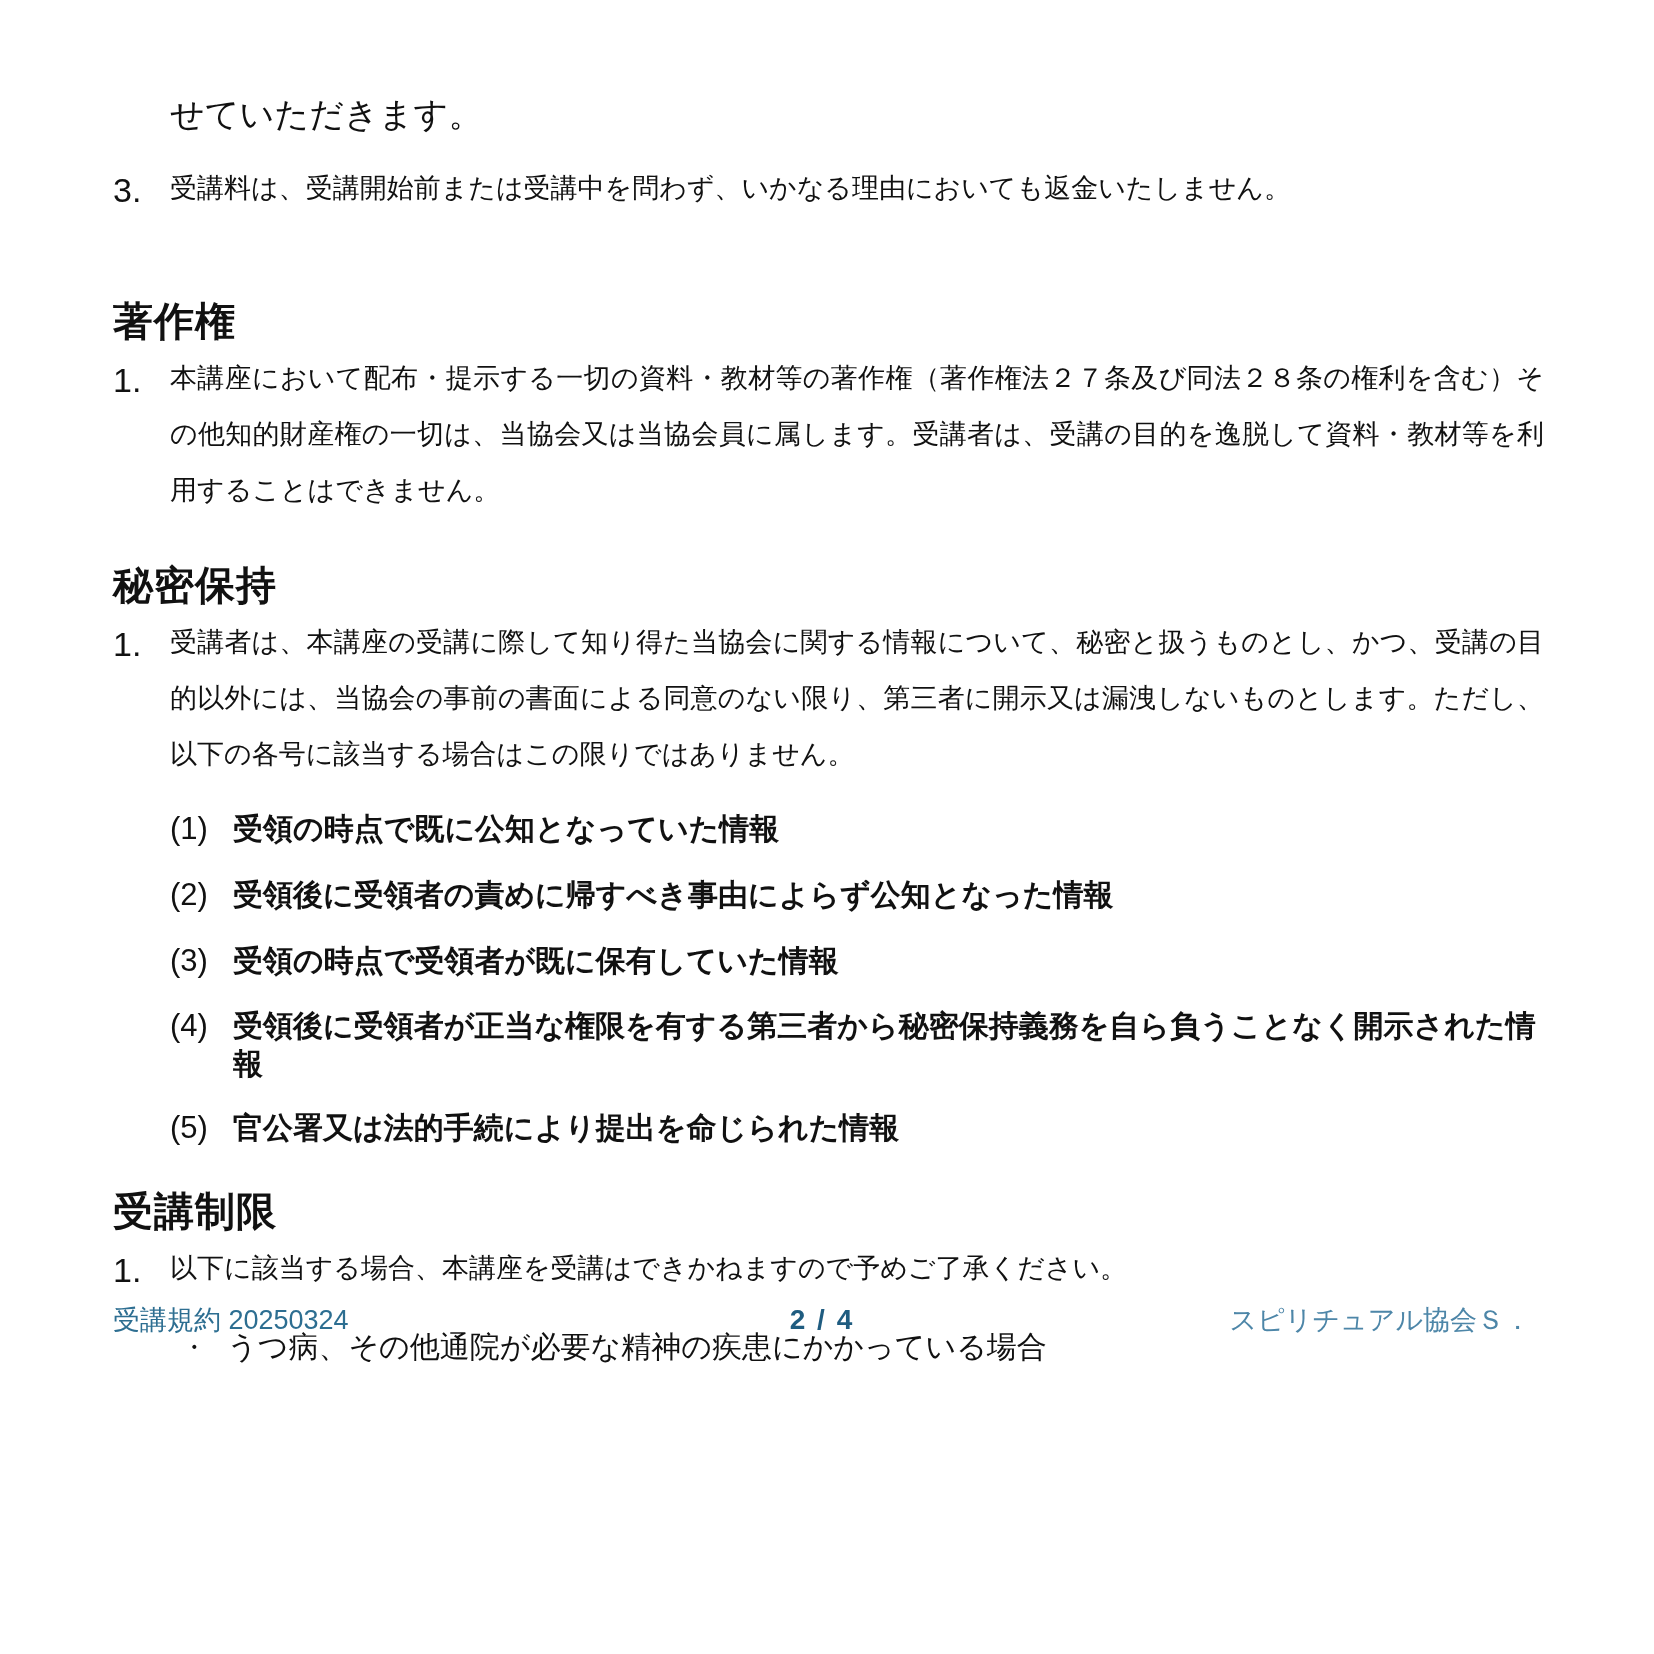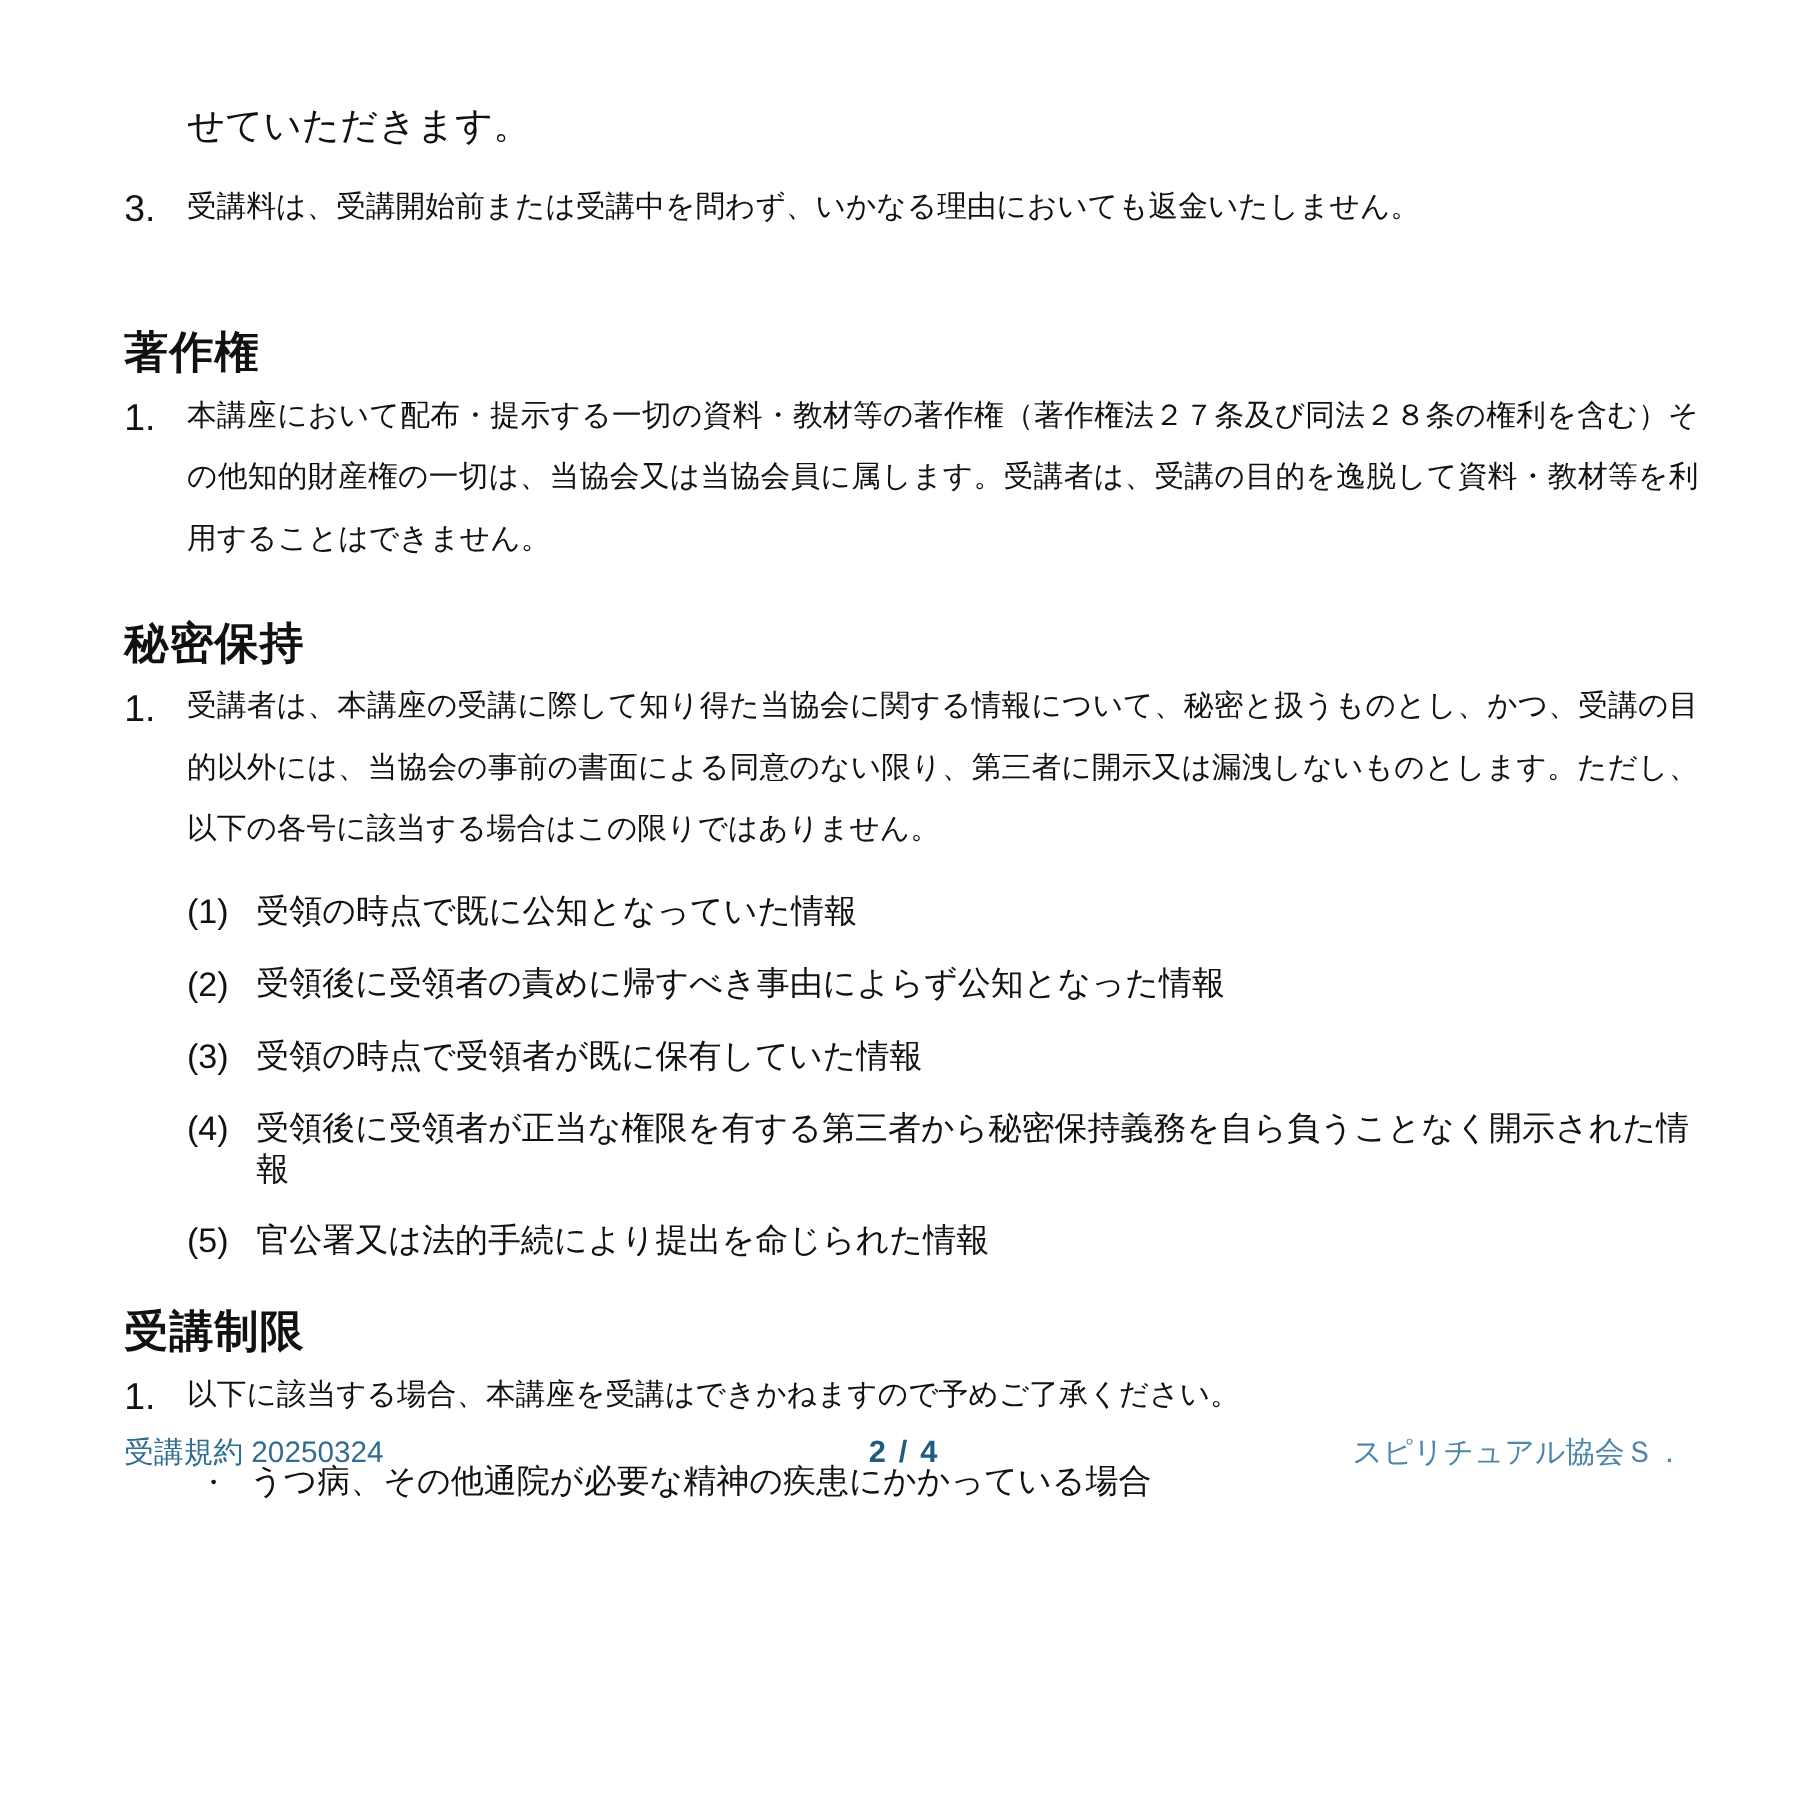--- a/index.html
+++ b/index.html
@@ -60,20 +60,21 @@
   }
   .subitem .marker {
     flex: 0 0 63px;
     font-size: 31px;
     line-height: 1.25;
   }
   .subitem .txt {
     flex: 1 1 auto;
     font-size: 30px;
     line-height: 1.25;
+    font-weight: bold;
   }
   
   .bullets { margin-top: 30px; }
   .bullet {
     display: flex;
     margin: 0 0 29px 68px;
   }
   .bullet .marker {
     flex: 0 0 46px;
     font-size: 26px;

